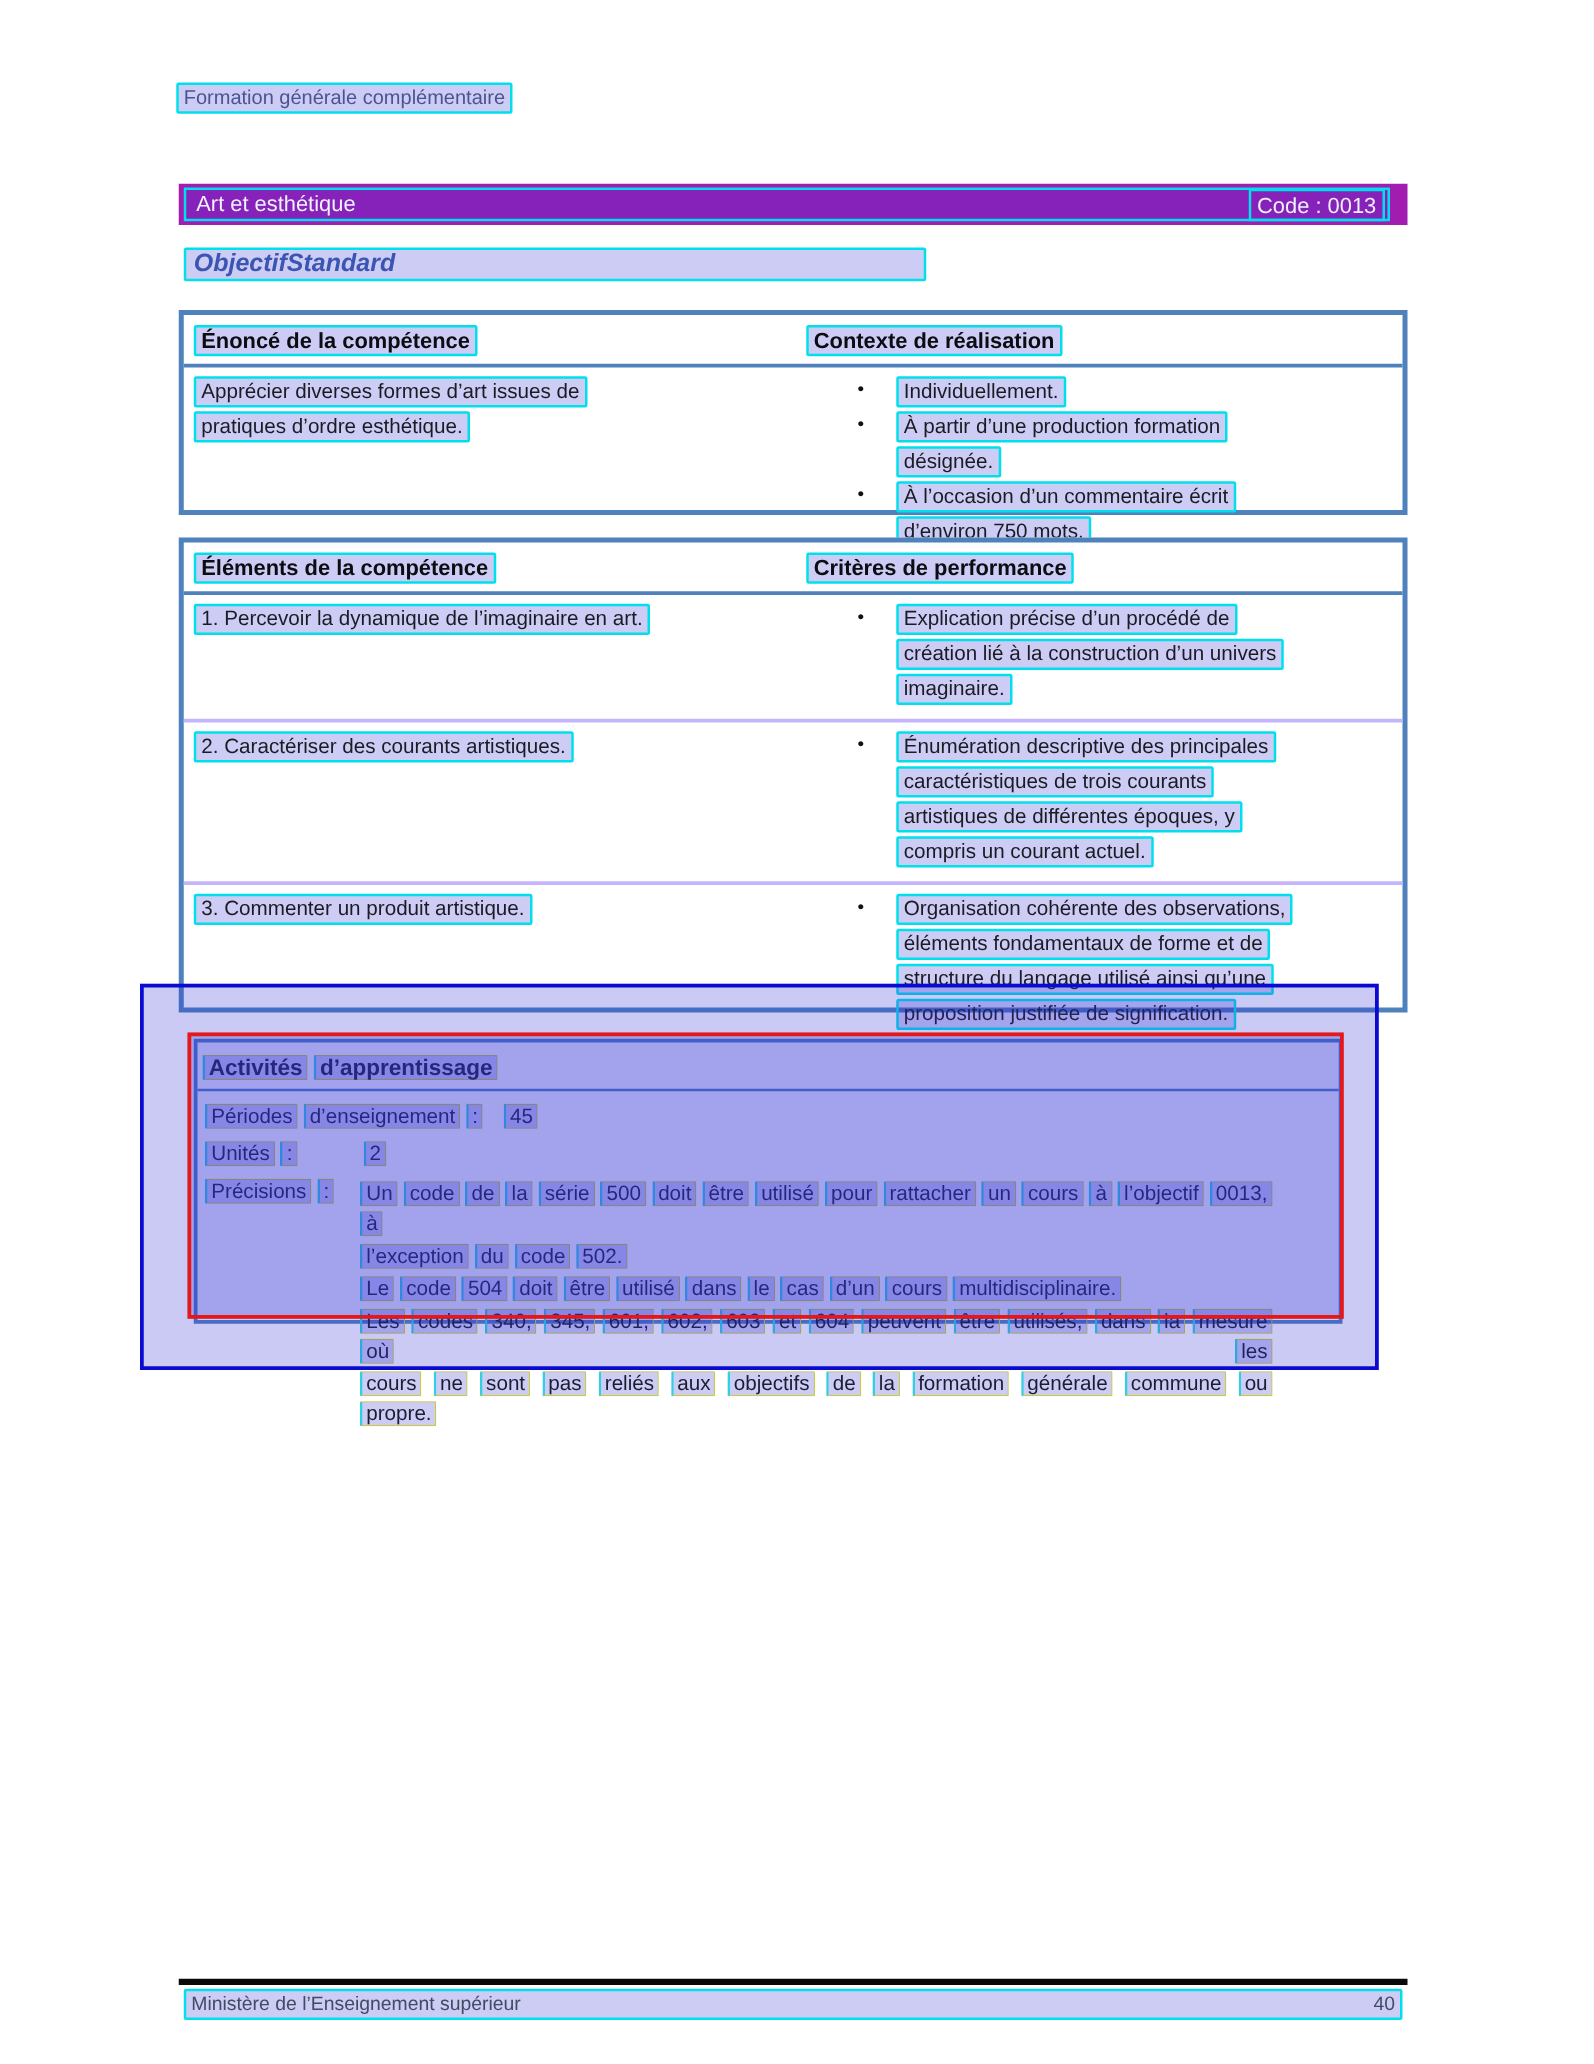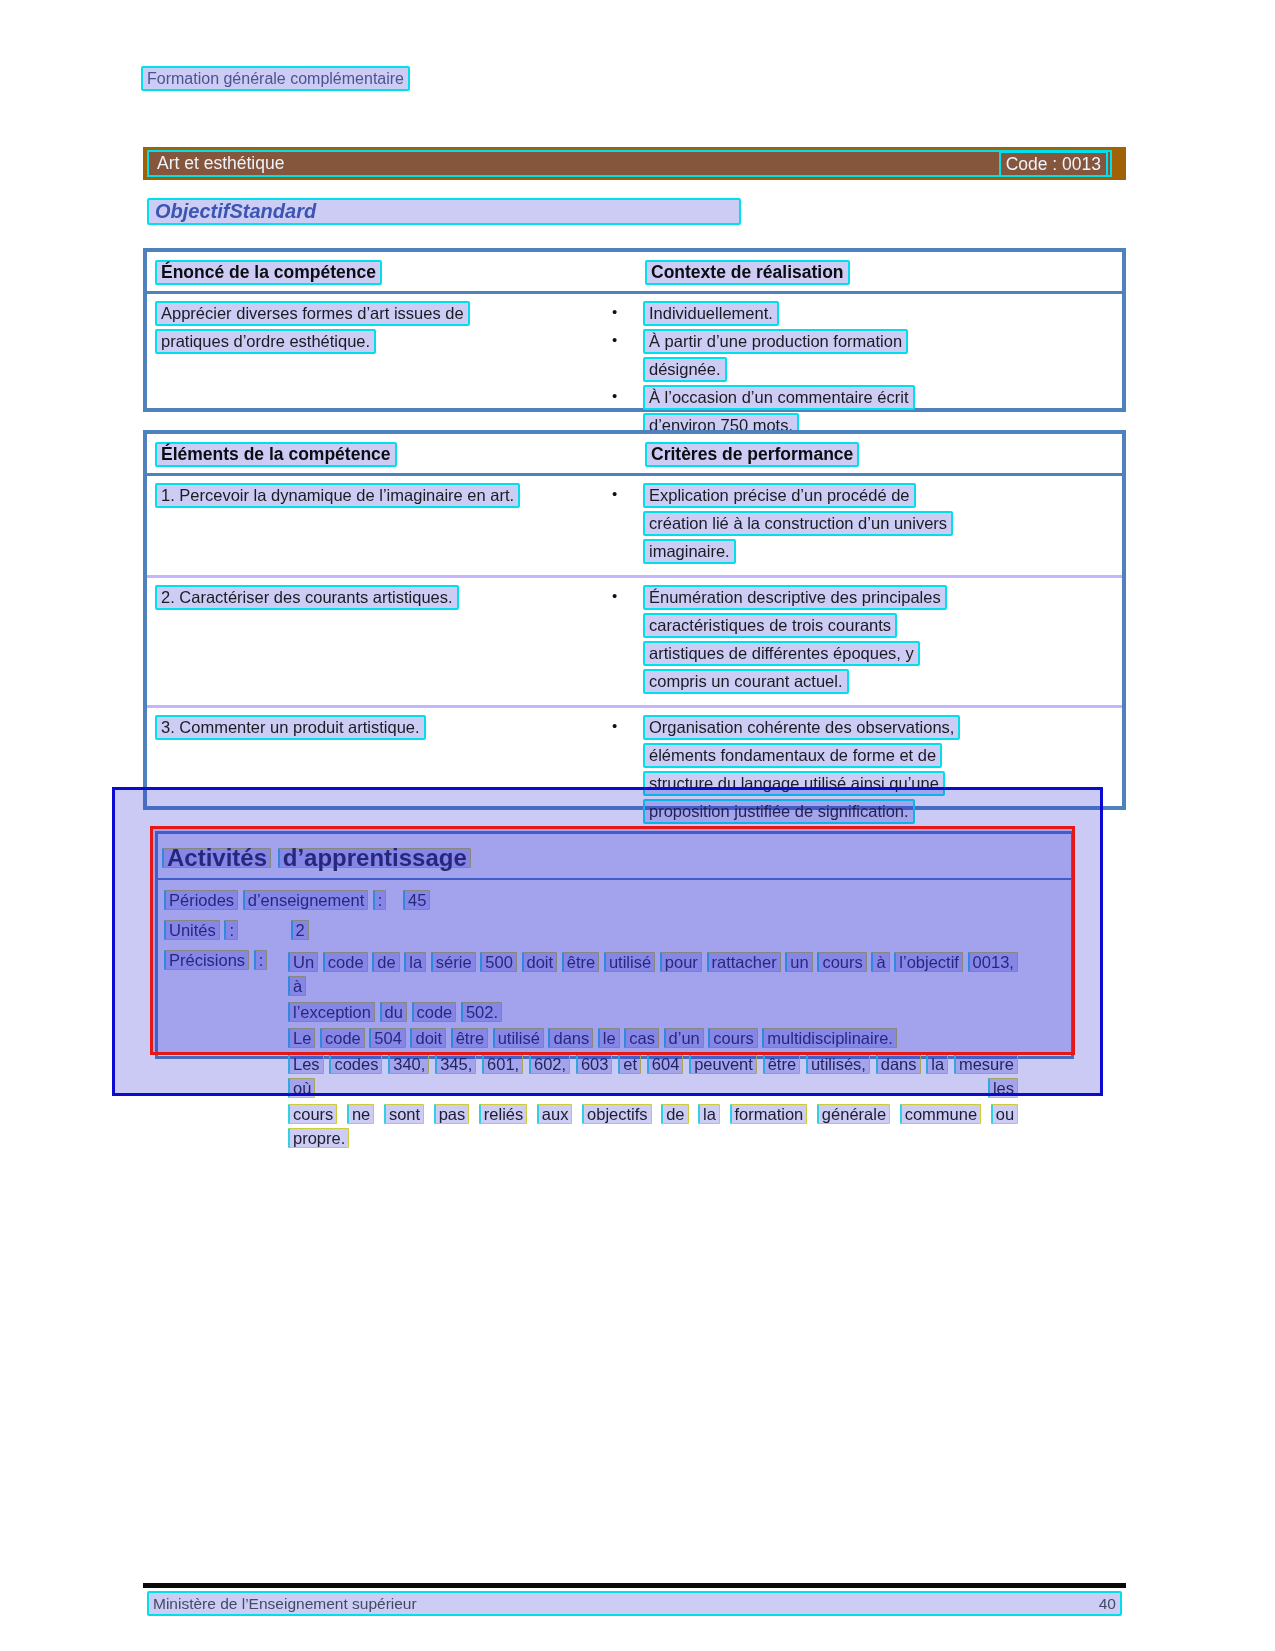--- a/index.html
+++ b/index.html
@@ -14,21 +14,21 @@
     border:2px solid #00e0ec;
     border-radius:2px;
     padding:1px 4px;
     line-height:19px;
     font-size:16.5px;
   }
   .tablel .hl{display:table;margin:0 0 3px 0;}
   
   .running{position:absolute;left:141px;top:66px;font-size:16px;color:#4a5490;}
   
-  .topbar{position:absolute;left:143px;top:147px;width:983px;height:33px;background:#a16207;}
+  .topbar{position:absolute;left:143px;top:147px;width:983px;height:33px;background:#a21caf;}
   .topbar-hl{
     position:absolute;left:4px;top:3px;right:14px;bottom:3px;
     display:flex;justify-content:space-between;align-items:center;
     border:2px solid #00e0ec;background:rgba(50,50,215,0.25);
     color:#eef2fb;font-size:17.5px;padding:0 2px 0 8px;
   }
   .code-hl{border:2px solid #00e0ec;padding:0 5px;line-height:22px;}
   
   .objectif{
     position:absolute;left:147px;top:198px;width:578px;
@@ -40,29 +40,29 @@
   .tbl{position:absolute;left:143px;width:983px;border:4px solid #4f81bd;background:#fff;box-sizing:border-box;}
   .tbl1{top:248px;height:164px;}
   .tbl2{top:430px;height:380px;}
   .thead{display:grid;grid-template-columns:466px auto;padding:8px 0 6px 0;border-bottom:3px solid #4f81bd;gap:32px;}
   .thead .hl{font-weight:bold;font-size:17.5px;color:#0c0c12;justify-self:start;}
   .thead .c1{margin-left:8px;}
   .trow{display:grid;grid-template-columns:466px auto;padding:7px 0 8px 0;}
   .trow + .trow{border-top:3px solid #c4b5fd;}
   .tablel{margin-left:8px;}
   .rcol{margin:0;}
-  .bl{position:relative;margin:0 0 3px 30px;}
+  .bl{position:relative;margin:0 0 3px 104px;}
   .bl .hl{display:table;}
   .bl.b::before{content:"\2022";position:absolute;left:-31px;top:2px;color:#111;font-size:15px;}
   
   .act-box{
     position:absolute;left:155px;top:831px;width:919px;height:228px;
     border:3px solid #4f81bd;background:#fff;box-sizing:border-box;font-size:16.5px;
   }
-  .act-head{padding:10px 0 6px 4px;border-bottom:2px solid #4f81bd;font-weight:bold;font-size:24px;color:#101024;}
+  .act-head{padding:10px 0 6px 4px;border-bottom:2px solid #4f81bd;font-weight:bold;font-size:18px;color:#101024;}
   .act-body{padding:2px 6px 0 4px;}
   .arow{margin:8px 2px 0 2px;}
   .arow.flex{display:flex;align-items:flex-start;}
   .alabel{width:124px;flex:0 0 124px;}
   .atext{flex:1;max-width:730px;}
   .aline{margin:0 0 2px 0;line-height:24px;}
   .just{text-align:justify;text-align-last:justify;}
   
   .w{
     display:inline-block;background:rgba(50,50,215,0.25);

